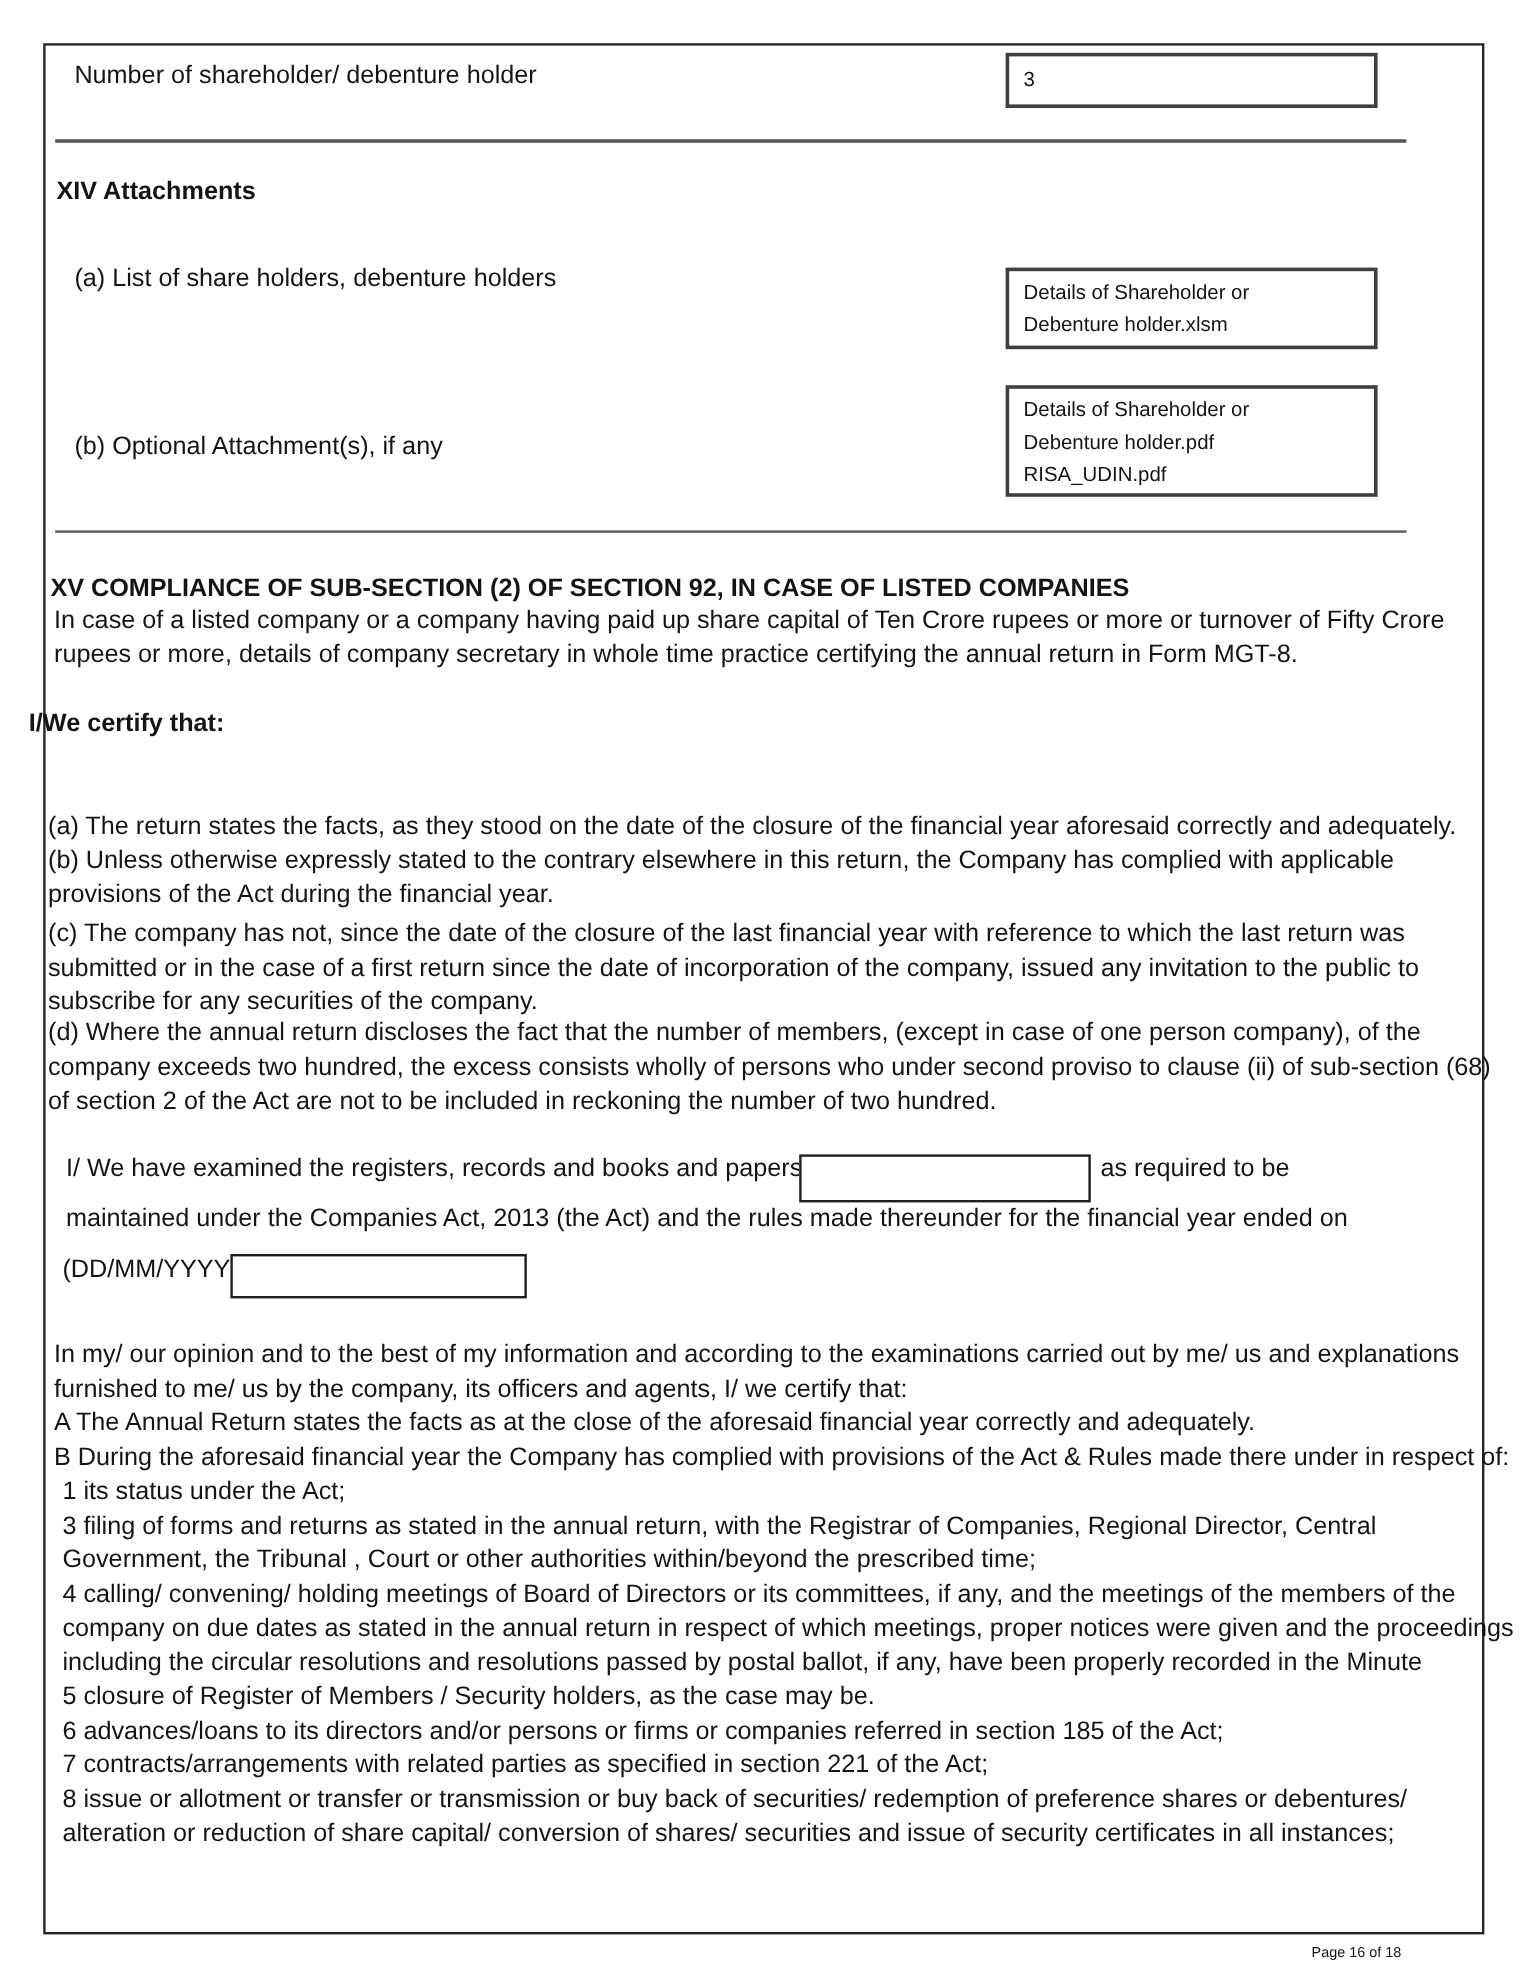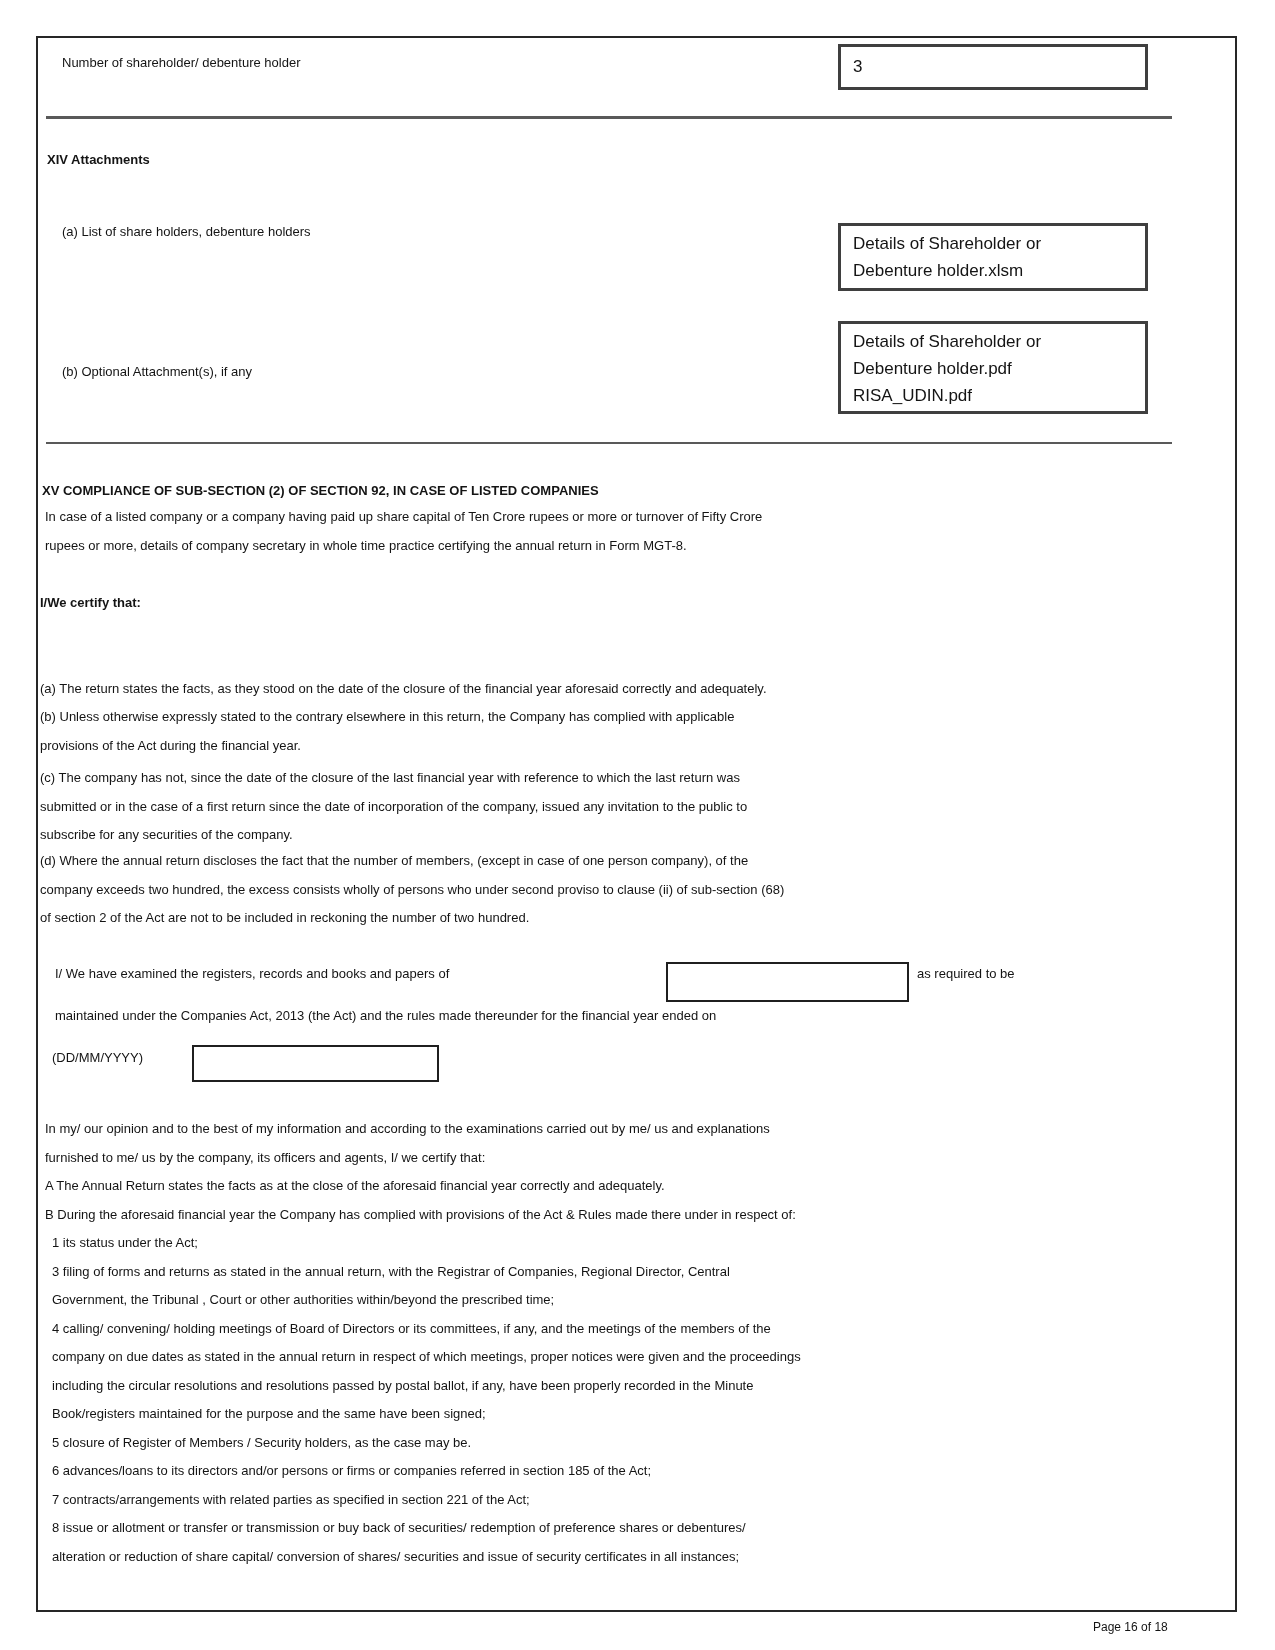--- a/index.html
+++ b/index.html
@@ -1,21 +1,21 @@
 <!DOCTYPE html>
 <html><head>
 <meta charset="utf-8">
 <style>
   html,body{margin:0;padding:0;}
   body{
     width:1275px;height:1650px;position:relative;background:#ffffff;
     font-family:"Liberation Sans", sans-serif;color:#141414;overflow:hidden;
   }
   .abs{position:absolute;}
-  .t{font-size:13px;line-height:28.5px;white-space:nowrap;}
+  .t{font-size:21px;line-height:28.5px;white-space:nowrap;}
   .bold{font-weight:bold;}
   .tblock div{white-space:nowrap;}
   .ind{padding-left:7px;}
   .outer-border{
     position:absolute;left:36px;top:36px;width:1201px;height:1576px;
     border:2px solid #262626;box-sizing:border-box;background:transparent;
   }
   .divider{position:absolute;background:#595959;}
   .fieldbox{
     position:absolute;border:3px solid #3f3f3f;background:#fff;box-sizing:border-box;
@@ -51,21 +51,21 @@
 
 <div class="divider" style="left:46px;top:442px;width:1126px;height:2px;"></div>
 
 <div class="abs t bold" style="left:42px;top:477px;">XV COMPLIANCE OF SUB-SECTION (2) OF SECTION 92, IN CASE OF LISTED COMPANIES</div>
 
 <div class="abs t tblock" style="left:45px;top:503px;">
   <div>In case of a listed company or a company having paid up share capital of Ten Crore rupees or more or turnover of Fifty Crore</div>
   <div>rupees or more, details of company secretary in whole time practice certifying the annual return in Form MGT-8.</div>
 </div>
 
-<div class="abs t bold" style="left:40px;top:589px;">I/We certify that:</div>
+<div class="abs t bold" style="left:24px;top:589px;">I/We certify that:</div>
 
 <div class="abs t tblock" style="left:40px;top:675px;">
   <div>(a) The return states the facts, as they stood on the date of the closure of the financial year aforesaid correctly and adequately.</div>
 </div>
 <div class="abs t tblock" style="left:40px;top:703px;">
   <div>(b) Unless otherwise expressly stated to the contrary elsewhere in this return, the Company has complied with applicable</div>
   <div>provisions of the Act during the financial year.</div>
 </div>
 <div class="abs t tblock" style="left:40px;top:764px;">
   <div>(c) The company has not, since the date of the closure of the last financial year with reference to which the last return was</div>
@@ -89,21 +89,20 @@
   <div>In my/ our opinion and to the best of my information and according to the examinations carried out by me/ us and explanations</div>
   <div>furnished to me/ us by the company, its officers and agents, I/ we certify that:</div>
   <div>A The Annual Return states the facts as at the close of the aforesaid financial year correctly and adequately.</div>
   <div>B During the aforesaid financial year the Company has complied with provisions of the Act &amp; Rules made there under in respect of:</div>
   <div class="ind">1 its status under the Act;</div>
   <div class="ind">3 filing of forms and returns as stated in the annual return, with the Registrar of Companies, Regional Director, Central</div>
   <div class="ind">Government, the Tribunal , Court or other authorities within/beyond the prescribed time;</div>
   <div class="ind">4 calling/ convening/ holding meetings of Board of Directors or its committees, if any, and the meetings of the members of the</div>
   <div class="ind">company on due dates as stated in the annual return in respect of which meetings, proper notices were given and the proceedings</div>
   <div class="ind">including the circular resolutions and resolutions passed by postal ballot, if any, have been properly recorded in the Minute</div>
-  <div class="ind">Book/registers maintained for the purpose and the same have been signed;</div>
   <div class="ind">5 closure of Register of Members / Security holders, as the case may be.</div>
   <div class="ind">6 advances/loans to its directors and/or persons or firms or companies referred in section 185 of the Act;</div>
   <div class="ind">7 contracts/arrangements with related parties as specified in section 221 of the Act;</div>
   <div class="ind">8 issue or allotment or transfer or transmission or buy back of securities/ redemption of preference shares or debentures/</div>
   <div class="ind">alteration or reduction of share capital/ conversion of shares/ securities and issue of security certificates in all instances;</div>
 </div>
 
 <div class="abs footer" style="left:1093px;top:1620px;">Page 16 of 18</div>
 
 </body></html>

